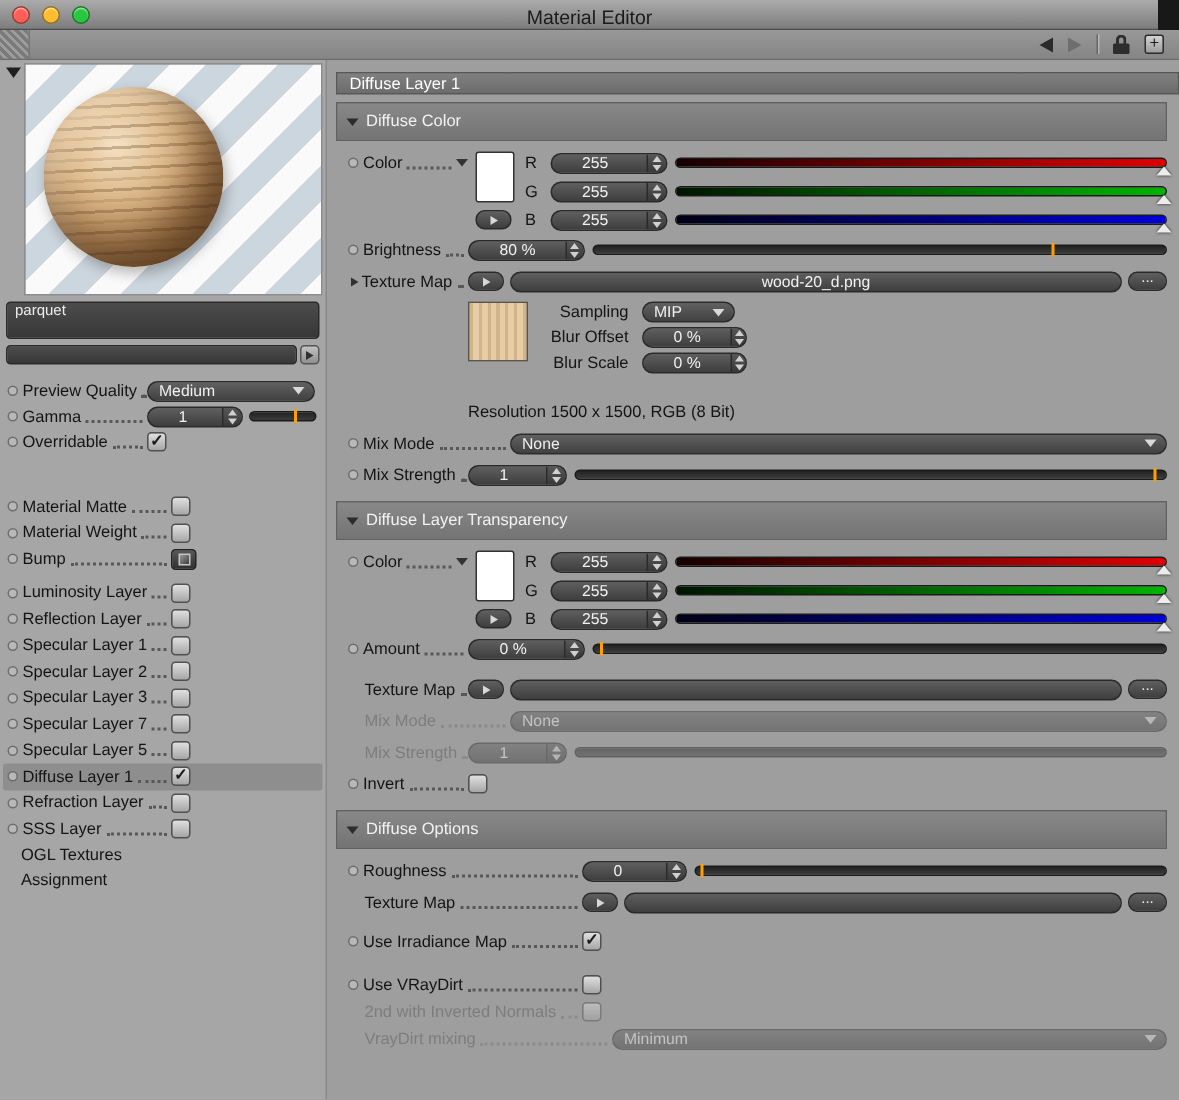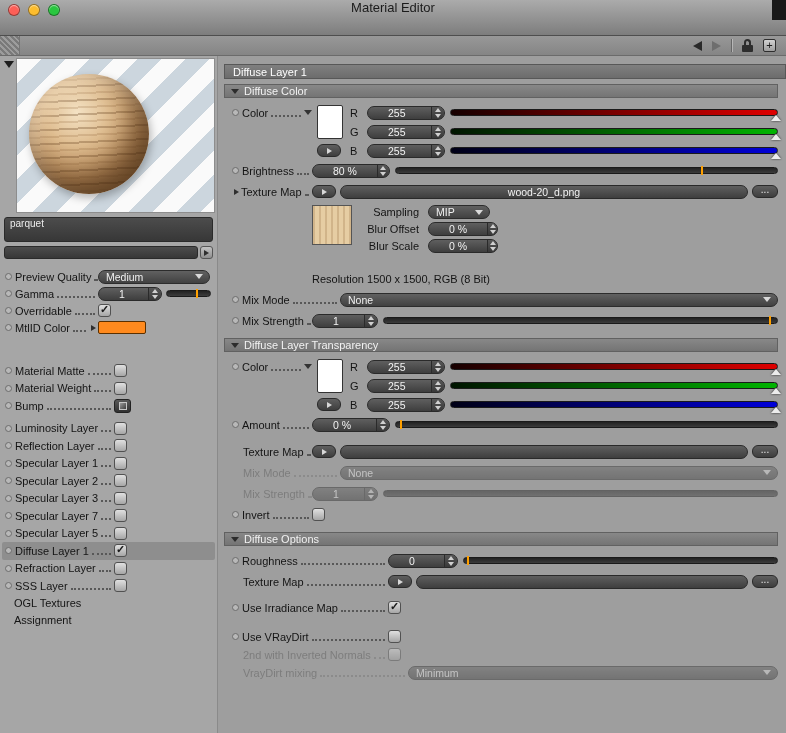--- a/index.html
+++ b/index.html
@@ -3,21 +3,21 @@
 <meta charset="utf-8">
 <style>
   * { margin:0; padding:0; box-sizing:border-box; }
   html,body { width:786px; height:733px; overflow:hidden; }
   body { font-family:"Liberation Sans", sans-serif; font-size:11px; color:#141414; background:#a4a4a4; }
   i { font-style:normal; display:inline-block; }
 
   .window { width:786px; height:733px; display:flex; flex-direction:column; background:#a4a4a4; }
 
   
-  .titlebar { height:36px; flex:none; background:linear-gradient(#ababab,#7d7d7d); border-bottom:1px solid #4e4e4e; position:relative; display:flex; align-items:flex-start; }
+  .titlebar { height:20px; flex:none; background:linear-gradient(#ababab,#7d7d7d); border-bottom:1px solid #4e4e4e; position:relative; display:flex; align-items:flex-end; }
   .traffic { position:absolute; left:8px; top:4px; display:flex; gap:8px; }
   .tl { width:12px; height:12px; border-radius:50%; border:1px solid rgba(0,0,0,.4); box-shadow:inset 0 1px 1px rgba(255,255,255,.55); }
   .tl.red{ background:#fd5f57; } .tl.yellow{ background:#fdbd2e; } .tl.green{ background:#29c73f; }
   .title { flex:1; text-align:center; font-size:13px; color:#1b1b1b; }
   .tb-corner { position:absolute; right:0; top:0; width:14px; height:20px; background:#181818; }
 
   
   .toolbar { height:20px; flex:none; background:linear-gradient(#989898,#858585); border-bottom:1px solid #6b6b6b; display:flex; align-items:center; justify-content:space-between; }
   .grip { width:20px; height:19px; background:repeating-linear-gradient(45deg,#7a7a7a 0 2px,#9c9c9c 2px 4px); border-right:1px solid #757575; }
   .tools { display:flex; align-items:center; gap:10px; padding-right:10px; }
@@ -88,21 +88,21 @@
 
   .chan { height:17.5px; padding-left:3px; display:flex; align-items:center; }
   .chan.selected { background:rgba(0,0,0,.14); border-radius:2px; }
   .chan .flexfill { flex:1; }
   .gap-lg { height:26px; } .gap-sm { height:5px; }
   .plain { height:17px; display:flex; align-items:center; padding-left:12px; }
 
   
   .main-header { height:15px; background:linear-gradient(#808080,#6c6c6c); border:1px solid #585858; color:#fff; display:flex; align-items:center; padding:0 8px; margin-bottom:5px; }
   section { margin-right:8px; margin-bottom:2px; }
-  .section-header { height:14px; background:linear-gradient(#888,#747474); border:1px solid #616161; color:#f2f2f2; display:flex; align-items:center; gap:5px; padding:0 6px; }
+  .section-header { height:26px; background:linear-gradient(#888,#747474); border:1px solid #616161; color:#f2f2f2; display:flex; align-items:center; gap:5px; padding:0 6px; }
   .section-header .tri-d { border-top-color:#2c2c2c; }
   .section-body { padding:7px 0 8px 8px; }
 
   .mrow { display:flex; align-items:center; height:15px; margin-bottom:6px; }
   .w80{width:80px;} .w108{width:108px;} .w156{width:156px;} .w176{width:176px;}
 
   .cgrid { display:grid; grid-template-columns:80px 28px 12px 78px 1fr; grid-auto-rows:15px; row-gap:4px; column-gap:5px; align-items:center; margin-bottom:5px; }
   .cg-label { grid-column:1; grid-row:1; display:flex; align-items:center; }
   .swatch { grid-column:2; grid-row:1 / span 2; width:26px; align-self:stretch; background:#ffffff; border:1px solid #333; border-radius:2px; }
   .minibtn { height:13px; border-radius:6px; background:linear-gradient(#5f5f5f,#3e3e3e); border:1px solid #2a2a2a; display:flex; align-items:center; justify-content:center; }
@@ -211,29 +211,20 @@
 
       <div class="side-row">
         <div class="lcol w93">
           <span class="bullet"></span>
           <span class="lab">Overridable</span>
           <span class="leader"></span>
         </div>
         <span class="checkbox checked"></span>
       </div>
 
-      <div class="side-row">
-        <div class="lcol w93">
-          <span class="bullet"></span>
-          <span class="lab">MtlID Color</span>
-          <span class="leader"></span>
-          <i class="tri-tiny"></i>
-        </div>
-        <span class="swatch-sm" style="background: rgb(255, 138, 30);"></span>
-      </div>
 
       <div class="gap-lg"></div>
 
       <div>
           <div class="chan">
             <div class="lcol w109">
               <span class="bullet"></span>
               <span class="lab">Material Matte</span>
               <span class="leader"></span>
             </div>

